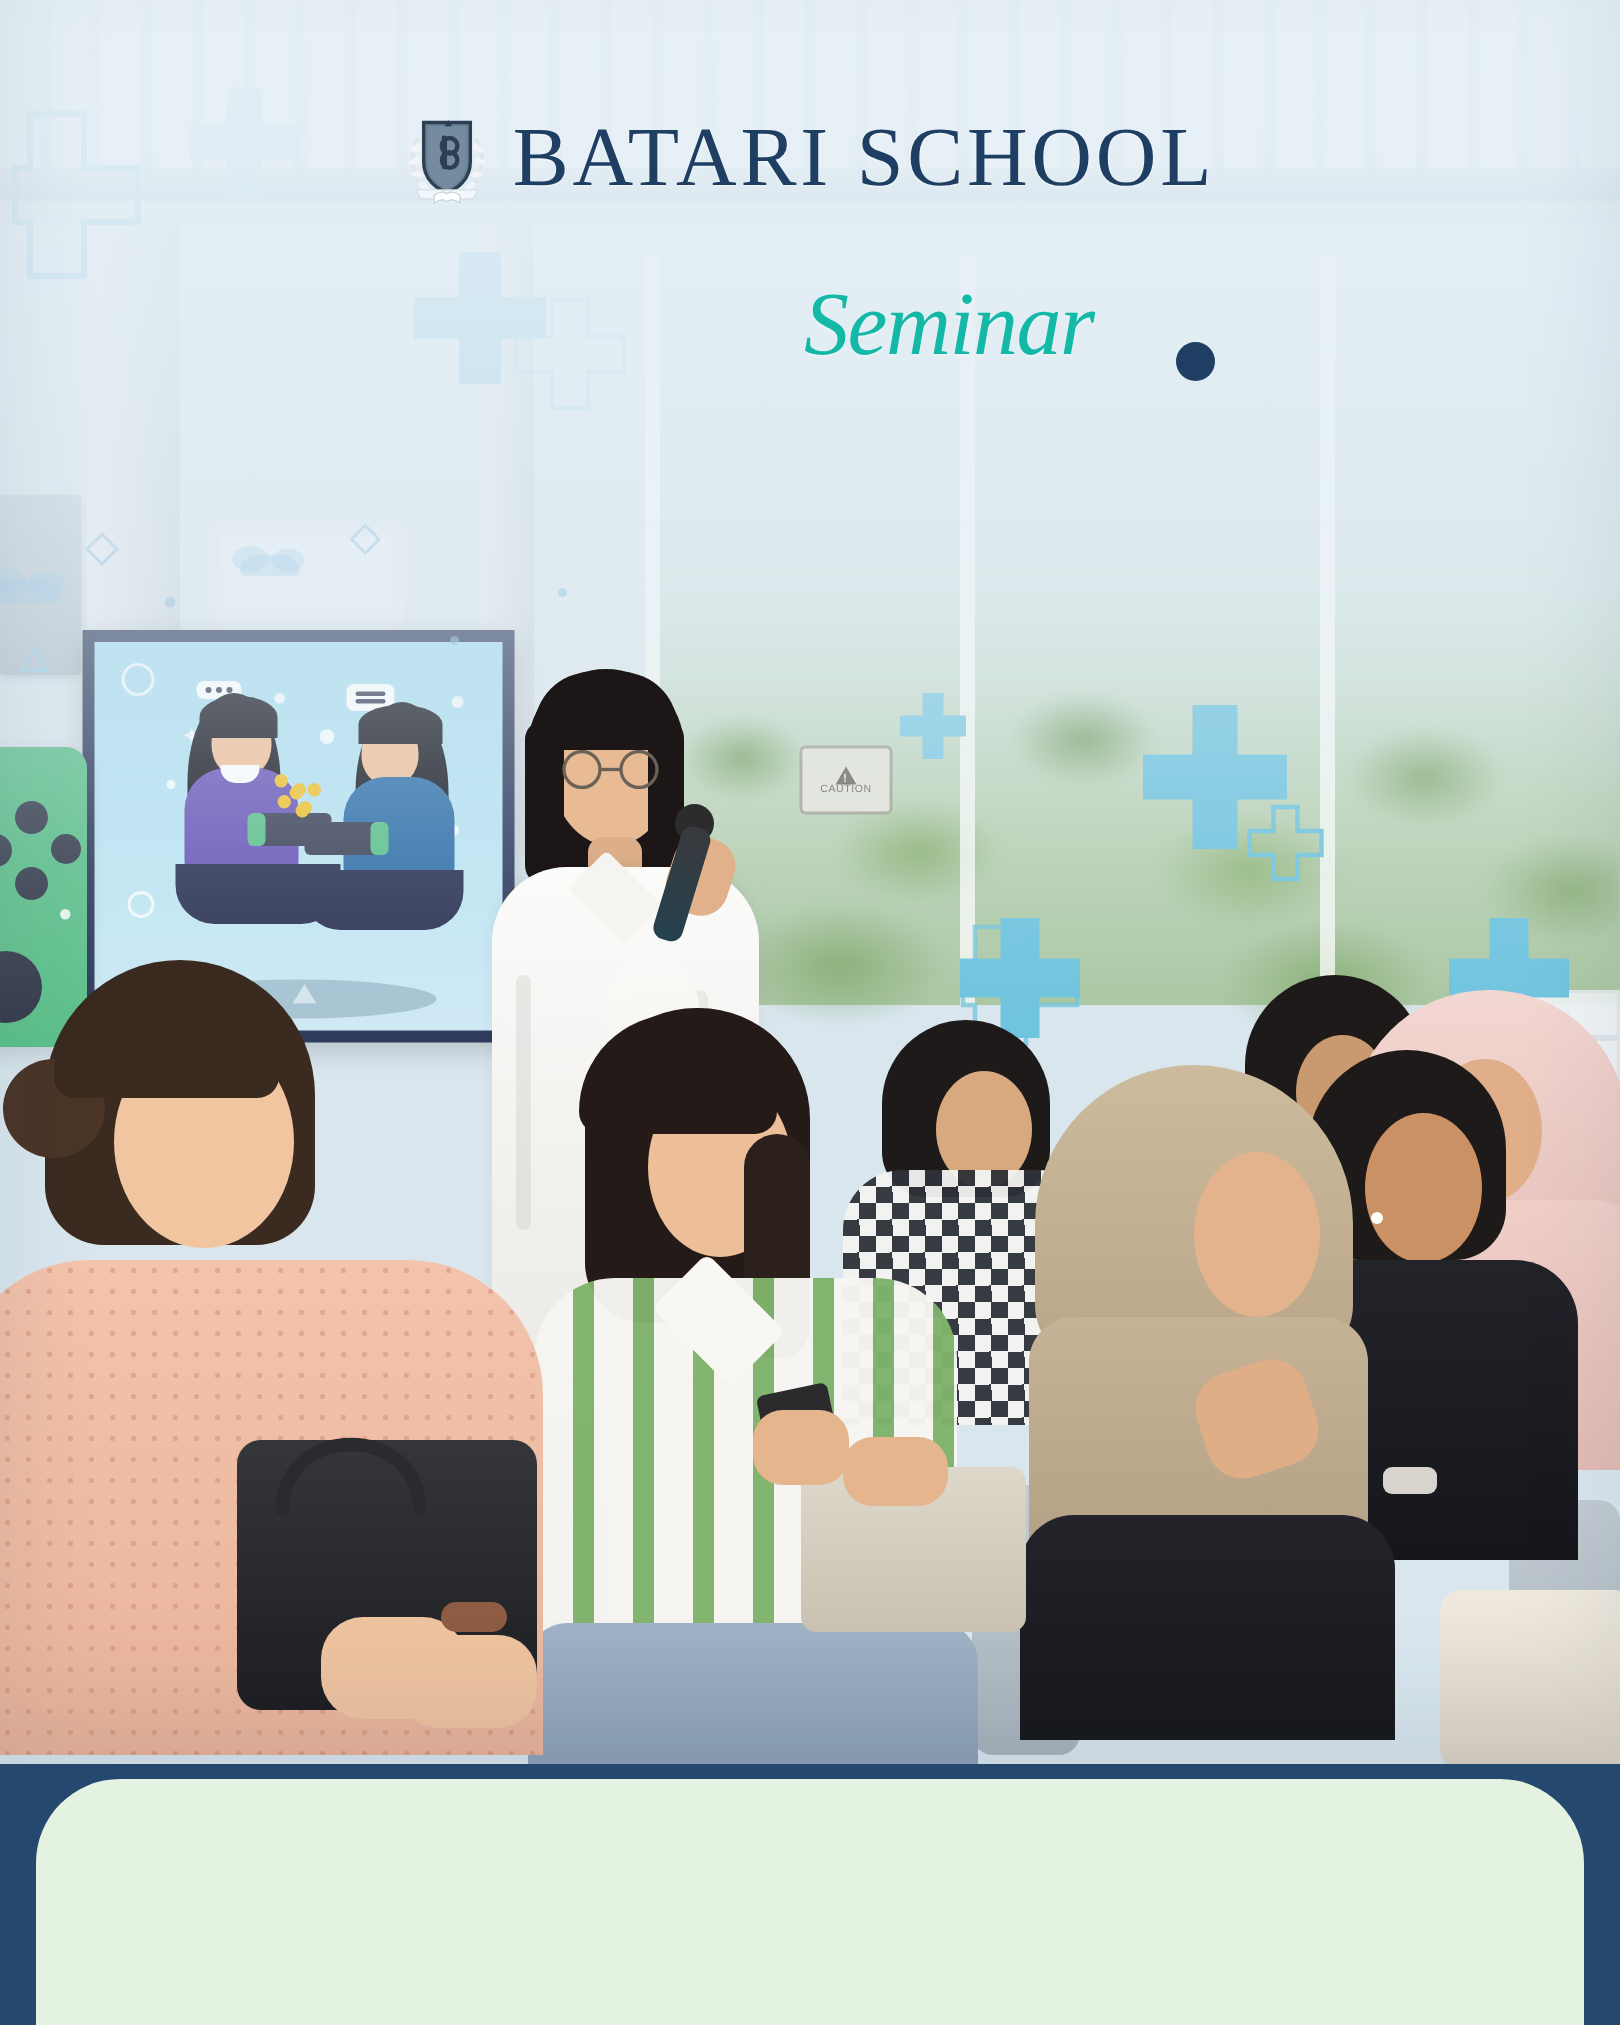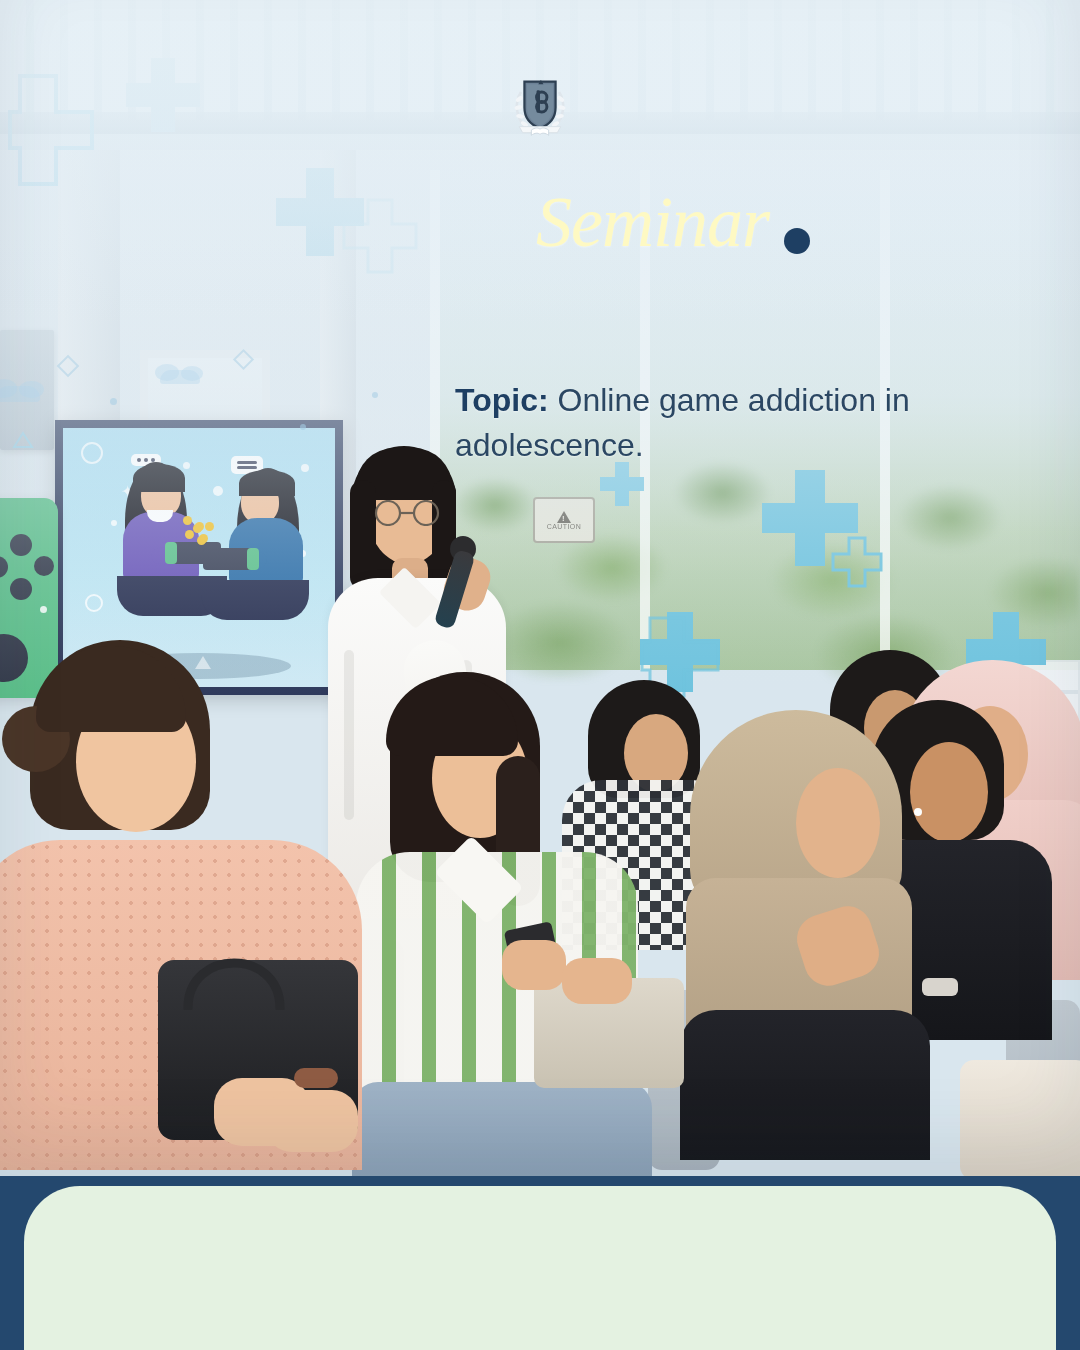--- a/index.html
+++ b/index.html
@@ -229,22 +229,22 @@
     white-space:nowrap;
     text-shadow:0 1px 2px rgba(255,255,255,.55);
   }
 
   .titleblock { position:absolute; left:0; top:192px; width:1080px; }
   .seminar-row { position:relative; height:72px; }
   .seminar-word {
     position:absolute; left:536px; top:-6px;
     font-family:"Liberation Serif", serif;
     font-style:italic;
-    font-size:72px; line-height:1;
-    color:#fef9c3;
+    font-size:60px; line-height:1;
+    color:#14b8a6;
     letter-spacing:-1px;
     text-shadow:0 1px 2px rgba(255,255,255,.4);
   }
   .parenting-row { position:relative; height:120px; }
   .asterisk {
     position:absolute; left:398px; top:14px;
     width:64px; height:64px;
   }
   .parenting-word {
     position:absolute; left:452px; top:-28px;
@@ -610,29 +610,27 @@
         <rect x="28" y="20" width="4" height="26" rx="1.6"></rect>
         <circle cx="34" cy="28" r="6" fill="none" stroke="#2d3f52" stroke-width="3.4"></circle>
         <circle cx="34" cy="39" r="6" fill="none" stroke="#2d3f52" stroke-width="3.4"></circle>
         <path d="M30 13 l3 -5 l3 5 z"></path>
       </g>
 
       <path d="M8 62 H56 L52 69 H12 Z" fill="#f4f7f9" stroke="#d6dfe6" stroke-width="1"></path>
 
       <path d="M22 66 C26 63, 30 63, 32 65 C34 63, 38 63, 42 66 L42 72 C38 69, 34 69, 32 71 C30 69, 26 69, 22 72 Z" fill="#ffffff" stroke="#c8d4dd" stroke-width="1"></path>
     </svg>
+    <div class="school-name">BATARI SCHOOL</div>
   </div>
 
   <div class="titleblock">
     <div class="seminar-row">
       <div class="seminar-word">Seminar</div>
     </div>
   </div>
   <div class="period-dot"></div>
 
-  <div class="topic">
-    <b>Topic:</b><span> Online game addiction in adolescence.</span>
-  </div>
 
   <div class="bottom-band"></div>
   <div class="mint-panel"></div>
 
 </div>
 
 </body></html>

